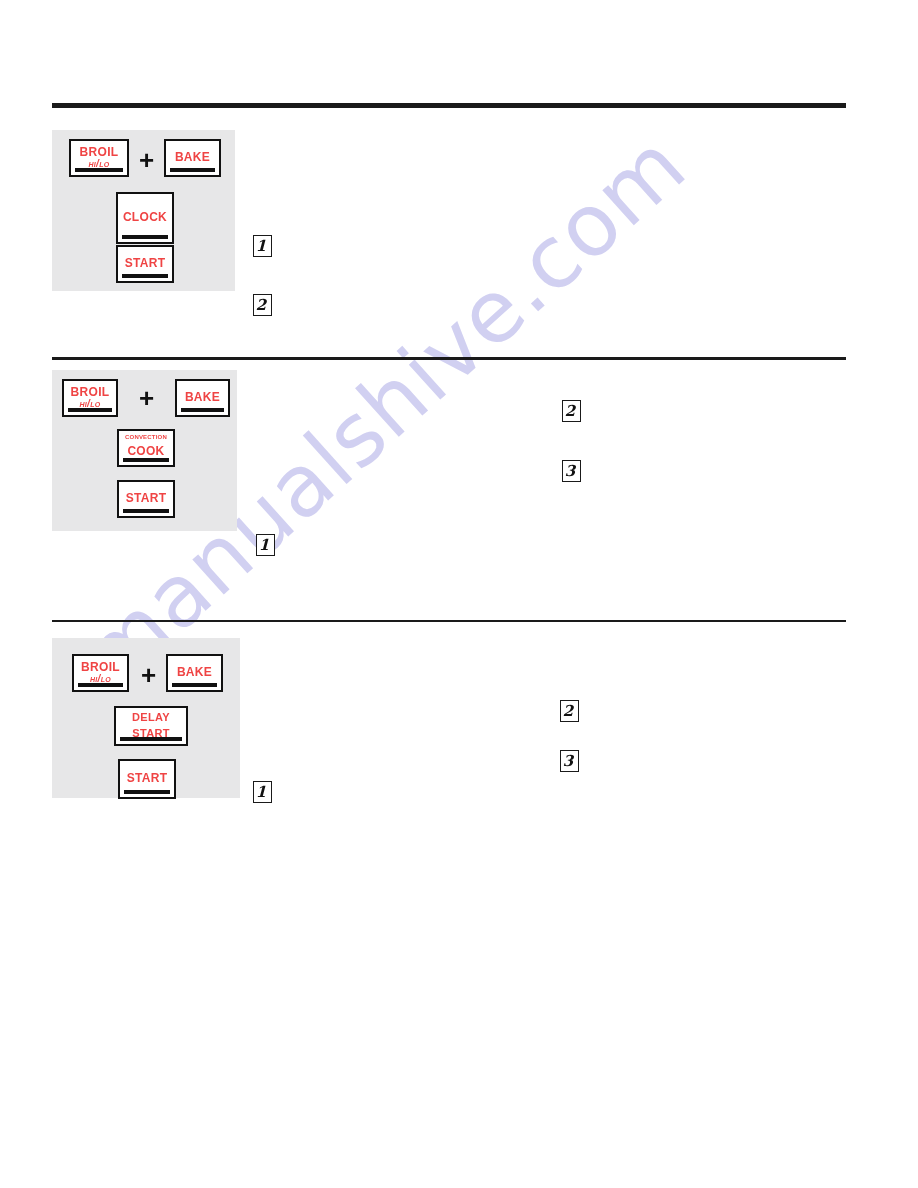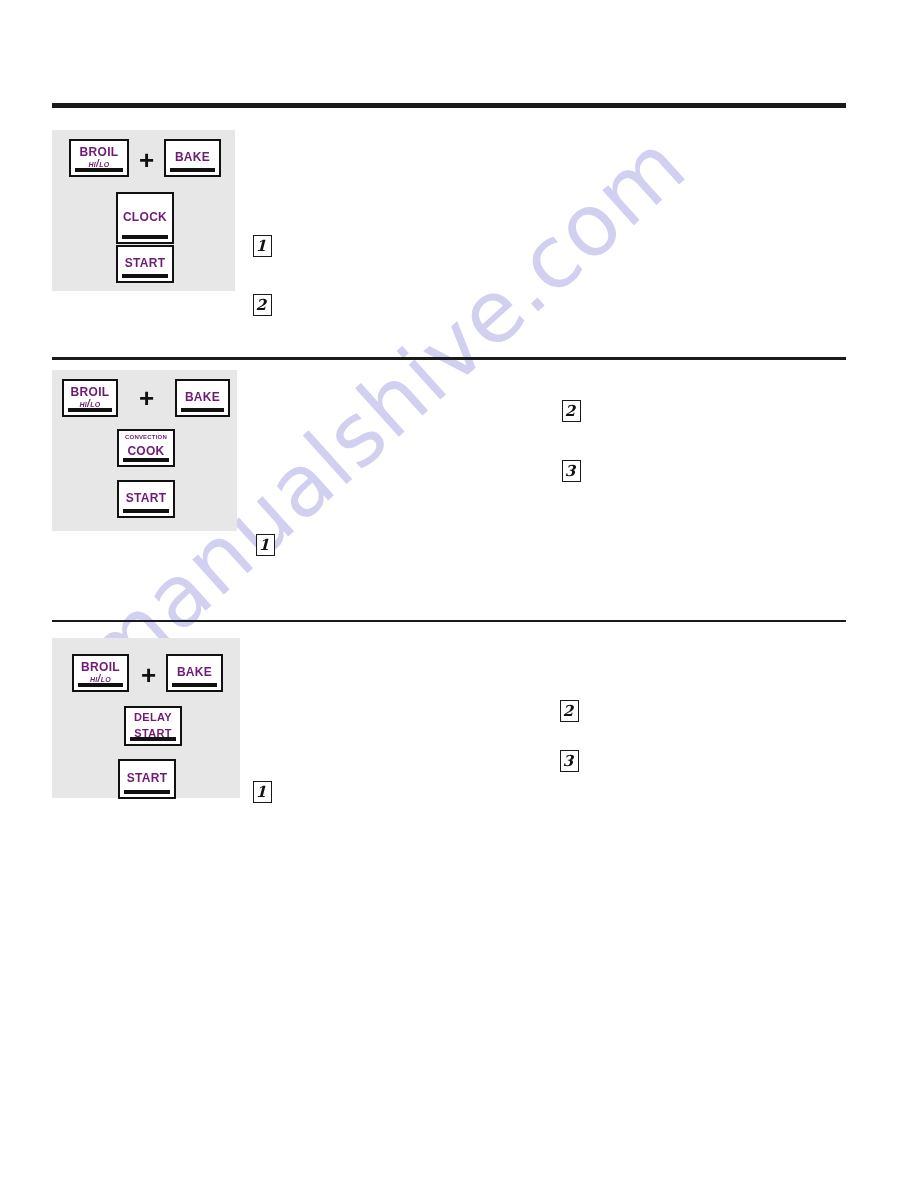--- a/index.html
+++ b/index.html
@@ -86,21 +86,21 @@
     position: absolute;
     left: 4px;
     right: 4px;
     bottom: 3px;
     height: 4px;
     background: #111111;
   }
   .key-line {
     font-family: "Liberation Sans", sans-serif;
     font-weight: 700;
-    color: #701a75;
+    color: #ef4444;
     line-height: 1.02;
     font-variant: small-caps;
     text-transform: lowercase;
     letter-spacing: 0.3px;
     white-space: nowrap;
   }
   .key-line.main   { font-size: 17px; }
   .key-line.sub    { font-size: 10px; font-style: italic; }
   .key-line.tiny   { font-size: 9px; letter-spacing: 0.2px; }
   .key-line.dual   { font-size: 15px; }
@@ -264,21 +264,21 @@
 
   <div class="plus" style="left:141px; top:662px;">+</div>
 
   <div class="key" style="left:166px; top:654px; width:57px; height:38px;">
     <div class="key-body">
       <div class="key-line main">Bake</div>
     </div>
     <div class="key-underline"></div>
   </div>
 
-  <div class="key" style="left:124px; top:706px; width:58px; height:40px;">
+  <div class="key" style="left:114px; top:706px; width:74px; height:40px;">
     <div class="key-body">
       <div class="key-line dual">Delay</div>
       <div class="key-line dual">Start</div>
     </div>
     <div class="key-underline"></div>
   </div>
 
   <div class="key" style="left:118px; top:759px; width:58px; height:40px;">
     <div class="key-body">
       <div class="key-line main">Start</div>

